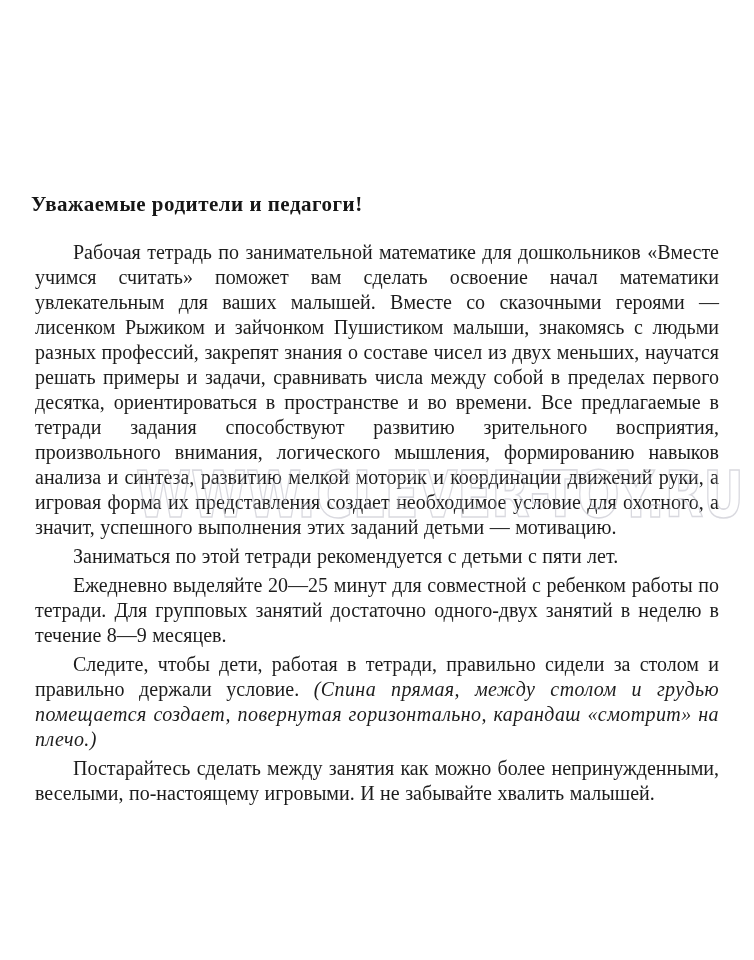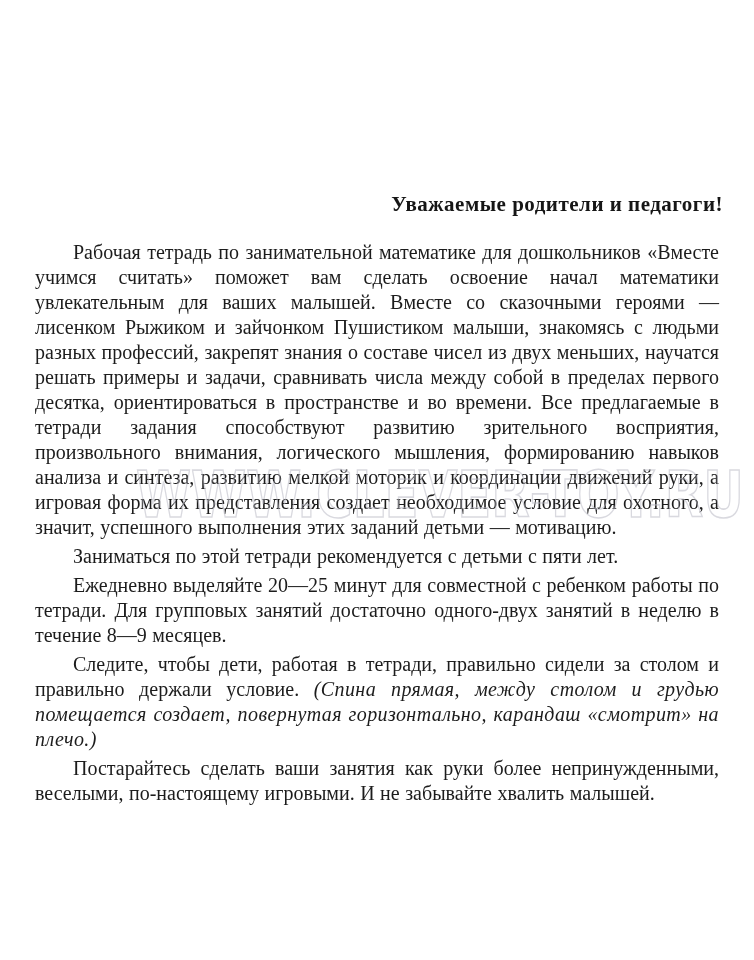--- a/index.html
+++ b/index.html
@@ -18,21 +18,21 @@
   }
   .content {
     position: absolute;
     left: 31px;
     right: 31px;
     top: 0;
     padding-top: 192px;
   }
   .title {
     margin: 0 0 23px 0;
-    text-align: right;
+    text-align: left;
     font-size: 21px;
     font-weight: bold;
     letter-spacing: 0.5px;
     color: #161616;
   }
   p.body {
     margin: 4px;
     font-size: 20px;
     line-height: 25px;
     text-align: justify;
@@ -80,17 +80,17 @@
     <h1 class="title">Уважаемые родители и педагоги!</h1>
 
     <p class="body">Рабочая тетрадь по занимательной математике для дошкольников «Вместе учимся считать» поможет вам сделать освоение начал математики увлекательным для ваших малышей. Вместе со сказочными героями — лисенком Рыжиком и зайчонком Пушистиком малыши, знакомясь с людьми разных профессий, закрепят знания о составе чисел из двух меньших, научатся решать примеры и задачи, сравнивать числа между собой в пределах первого десятка, ориентироваться в пространстве и во времени. Все предлагаемые в тетради задания способствуют развитию зрительного восприятия, произвольного внимания, логического мышления, формированию навыков анализа и синтеза, развитию мелкой моторик и координации движений руки, а игровая форма их представления создает необходимое условие для охотного, а значит, успешного выполнения этих заданий детьми — мотивацию.</p>
 
     <p class="body">Заниматься по этой тетради рекомендуется с детьми с пяти лет.</p>
 
     <p class="body">Ежедневно выделяйте 20—25 минут для совместной с ребенком работы по тетради. Для групповых занятий достаточно одного-двух занятий в неделю в течение 8—9 месяцев.</p>
 
     <p class="body"><span>Следите, чтобы дети, работая в тетради, правильно сидели за столом и правильно держали условие. </span><span class="it">(Спина прямая, между столом и грудью помещается создает, повернутая горизонтально, карандаш «смотрит» на плечо.)</span></p>
 
-    <p class="body">Постарайтесь сделать ваши занятия как руки более непринужденными, веселыми, по-настоящему игровыми. И не забывайте хвалить малышей.</p>
+    <p class="body">Постарайтесь сделать между занятия как можно более непринужденными, веселыми, по-настоящему игровыми. И не забывайте хвалить малышей.</p>
 
 
   </div>
 </div>
 
 </body></html>

